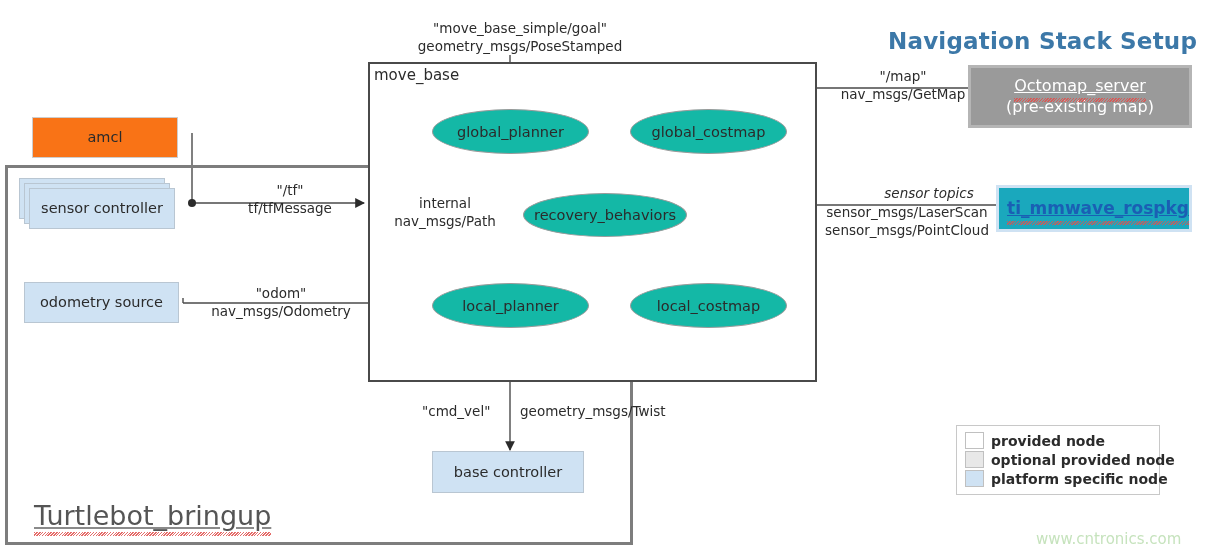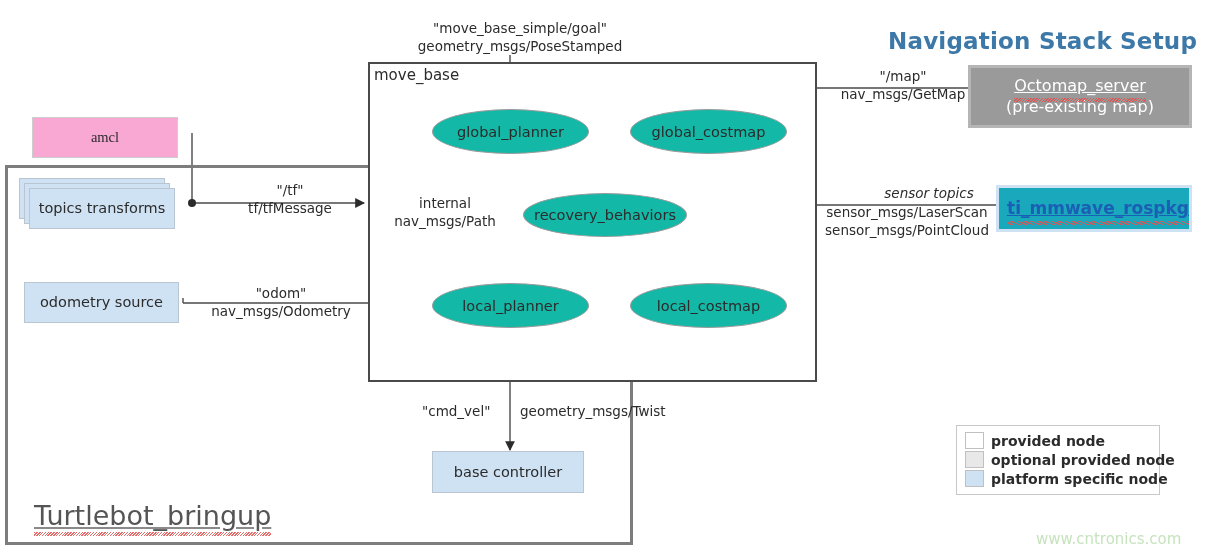--- a/index.html
+++ b/index.html
@@ -33,21 +33,21 @@
   .squig{position:absolute;height:4px;width:100%;left:0;bottom:-5px;
     background-image:repeating-linear-gradient(135deg,#e0514e 0 1px,transparent 1px 2px);
     opacity:.85;}
 
   
   .node{
     display:flex;align-items:center;justify-content:center;
     font-size:14.5px;text-align:center;line-height:1.25;
     border:1px solid #b9c6d2;background:#cfe2f3;color:#2b2b2b;
   }
-  .node.optional{background:#f9a8d4;border:1px solid #cdcdcd;font-family:Liberation Serif, serif;}
+  .node.optional{background:#f97316;border:1px solid #cdcdcd;}
   .node.stack-shadow{background:#cfe2f3;border:1px solid #b9c6d2;}
 
   .ext-node{
     display:flex;flex-direction:column;align-items:center;justify-content:center;
     font-size:16px;text-align:center;line-height:1.3;
   }
   .octomap{background:#9a9a9a;border:3px solid #b5b5b5;color:#ffffff;}
   .octomap .l1{text-decoration:underline;text-decoration-color:#ffffff;position:relative;}
   .mmwave{background:#1aa8bd;border:3px solid #cfe2f3;color:#1a5fb4;font-weight:600;font-size:17px;}
   .mmwave .l1{text-decoration:underline;text-decoration-color:#1a5fb4;position:relative;}
@@ -138,21 +138,21 @@
   <div class="abs ell" style="left:523px;top:193px;width:164px;height:44px;">recovery_behaviors</div>
 
   <div class="abs ell" style="left:432px;top:283px;width:157px;height:45px;">local_planner</div>
 
   <div class="abs ell" style="left:630px;top:283px;width:157px;height:45px;">local_costmap</div>
 
   <div class="abs node optional" style="left:32px;top:117px;width:146px;height:41px;">amcl</div>
 
   <div class="abs node stack-shadow" style="left:19px;top:178px;width:146px;height:41px;"></div>
   <div class="abs node stack-shadow" style="left:24px;top:183px;width:146px;height:41px;"></div>
-  <div class="abs node" style="left:29px;top:188px;width:146px;height:41px;">topics transforms</div>
+  <div class="abs node" style="left:29px;top:188px;width:146px;height:41px;">sensor controller</div>
 
   <div class="abs node" style="left:24px;top:282px;width:155px;height:41px;">odometry source</div>
 
   <div class="abs node" style="left:432px;top:451px;width:152px;height:42px;">base controller</div>
 
   <div class="abs ext-node octomap" style="left:968px;top:65px;width:224px;height:63px;">
     <span class="l1">Octomap_server<span class="squig" style="background: repeating-linear-gradient(135deg, rgb(224, 81, 78) 0px, rgb(224, 81, 78) 1px, transparent 1px, transparent 2px);"></span></span>
     <span>(pre-existing  map)</span>
   </div>
 

